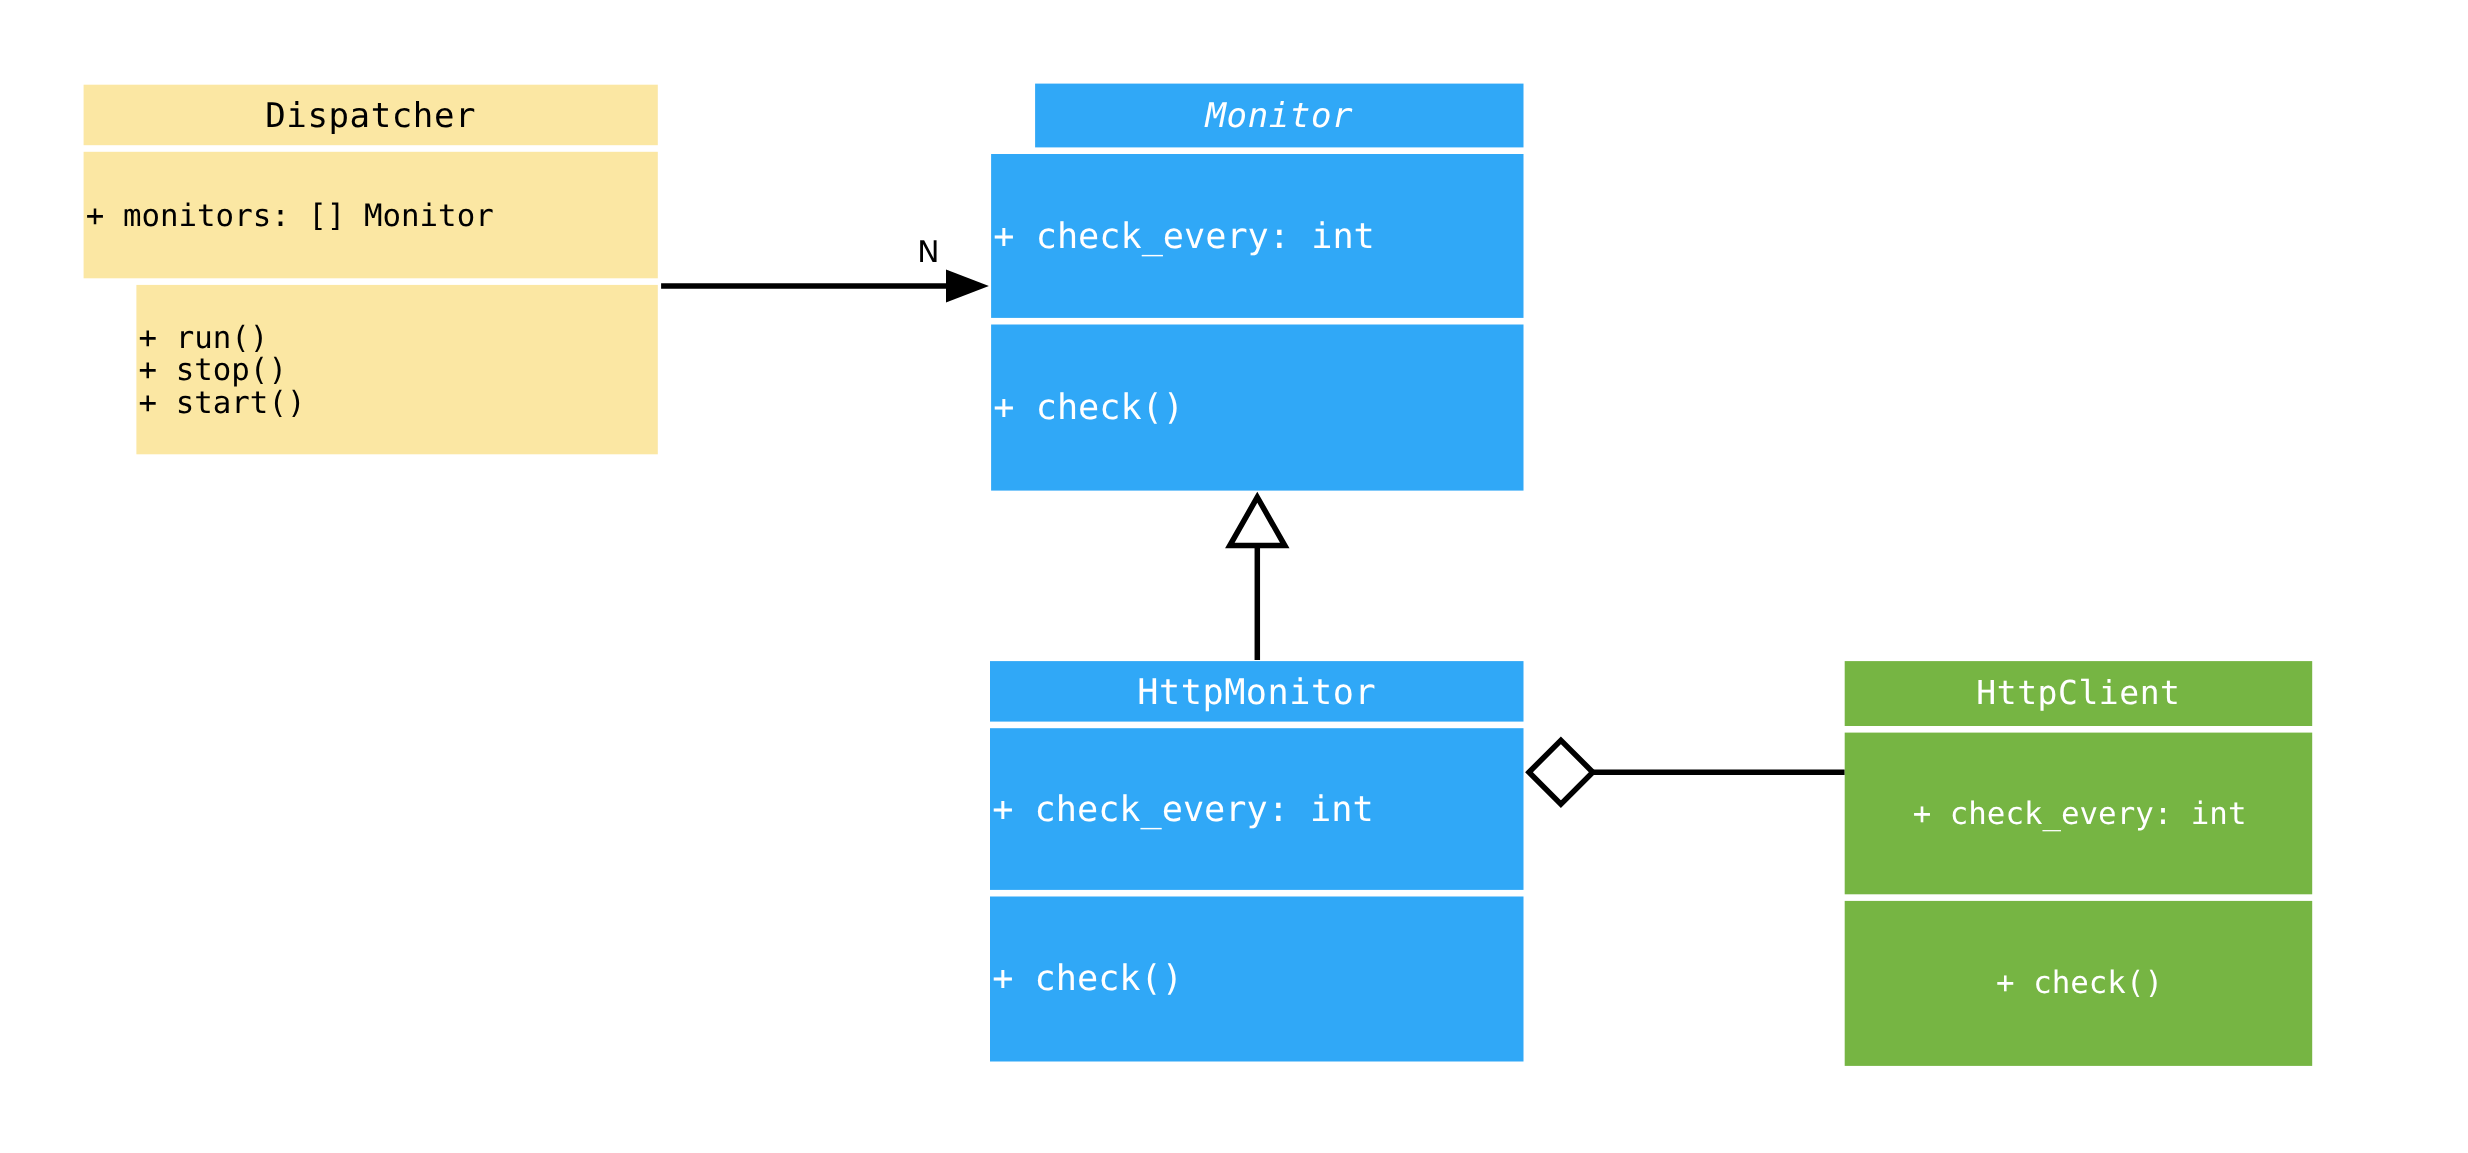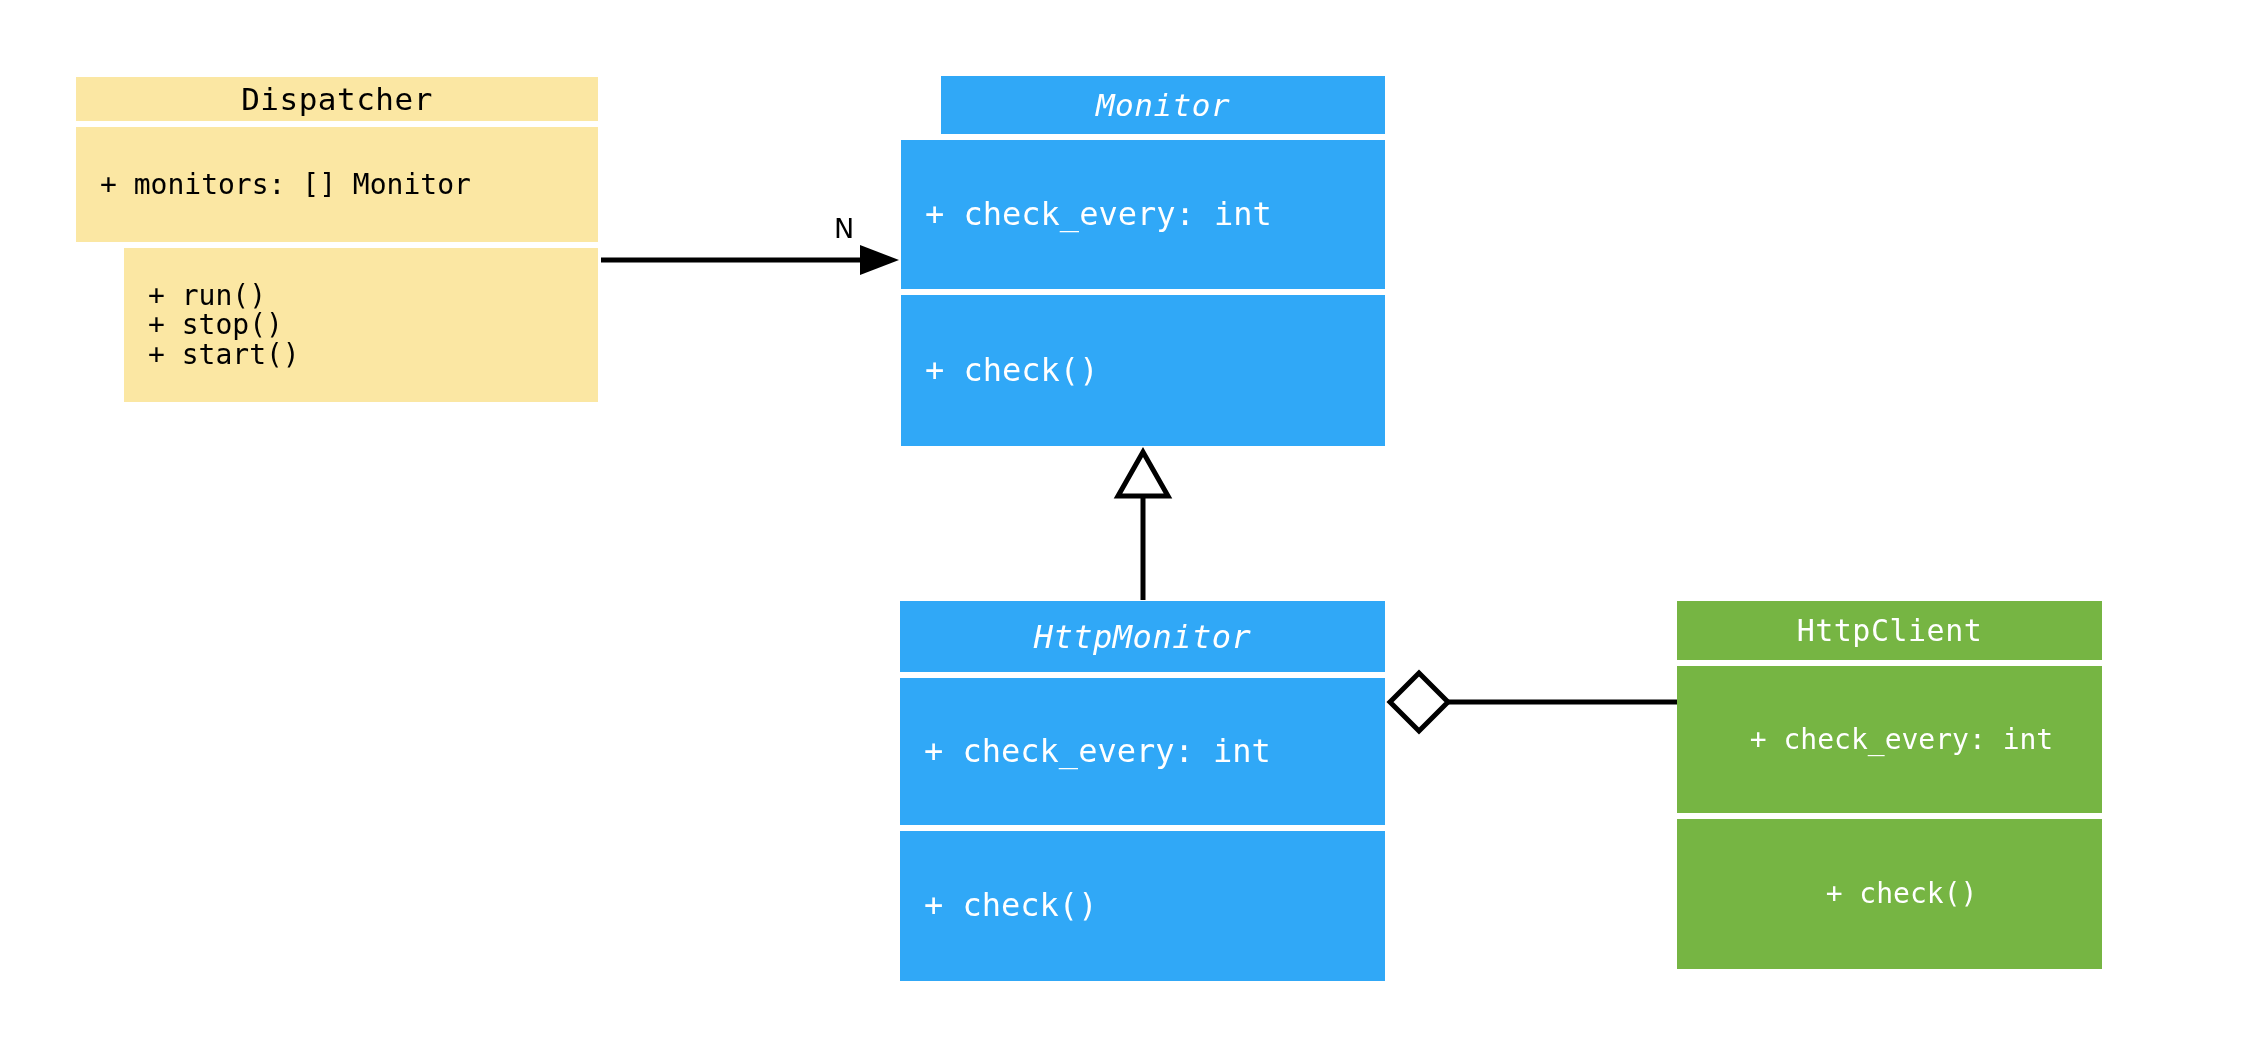--- a/index.html
+++ b/index.html
@@ -32,40 +32,40 @@
     flex-direction: column;
     justify-content: center;
   }
   .sec.title {
     align-items: center;
     justify-content: center;
     font-size: 31px;
     letter-spacing: 0.5px;
   }
   .row {
-    padding-left: 24px;
+    padding-left: 2px;
     line-height: 1.05;
     white-space: pre;
   }
   
   .c-dispatcher { left: 76px; top: 77px; width: 522px; }
   .c-dispatcher .sec { background: var(--class-yellow); color: var(--text-dark); }
-  .c-dispatcher .title   { height: 44px; margin-bottom: 6px; }
+  .c-dispatcher .title   { height: 55px; margin-bottom: 6px; }
   .c-dispatcher .attrs   { height: 115px; margin-bottom: 6px; font-size: 28px; }
   .c-dispatcher .methods { height: 154px; font-size: 28px; margin-left: 48px; }
   
   .c-monitor { left: 901px; top: 76px; width: 484px; }
   .c-monitor .sec { background: var(--class-blue); color: var(--text-light); }
   .c-monitor .title   { height: 58px; margin-bottom: 6px; font-style: italic; margin-left: 40px; }
   .c-monitor .attrs   { height: 149px; margin-bottom: 6px; font-size: 32px; }
   .c-monitor .methods { height: 151px; font-size: 32px; }
   
   .c-httpmonitor { left: 900px; top: 601px; width: 485px; }
   .c-httpmonitor .sec { background: var(--class-blue); color: var(--text-light); }
-  .c-httpmonitor .title   { height: 71px; margin-bottom: 6px; font-size: 32px; font-style: italic; }
+  .c-httpmonitor .title   { height: 55px; margin-bottom: 6px; font-size: 32px; }
   .c-httpmonitor .attrs   { height: 147px; margin-bottom: 6px; font-size: 32px; }
   .c-httpmonitor .methods { height: 150px; font-size: 32px; }
   
   .c-httpclient { left: 1677px; top: 601px; width: 425px; }
   .c-httpclient .sec { background: var(--class-green); color: var(--text-light); text-align: center; }
   .c-httpclient .title   { height: 59px; margin-bottom: 6px; font-size: 30px; }
   .c-httpclient .attrs   { height: 147px; margin-bottom: 6px; font-size: 28px; }
   .c-httpclient .methods { height: 150px; font-size: 28px; }
   
   .edge-label {

